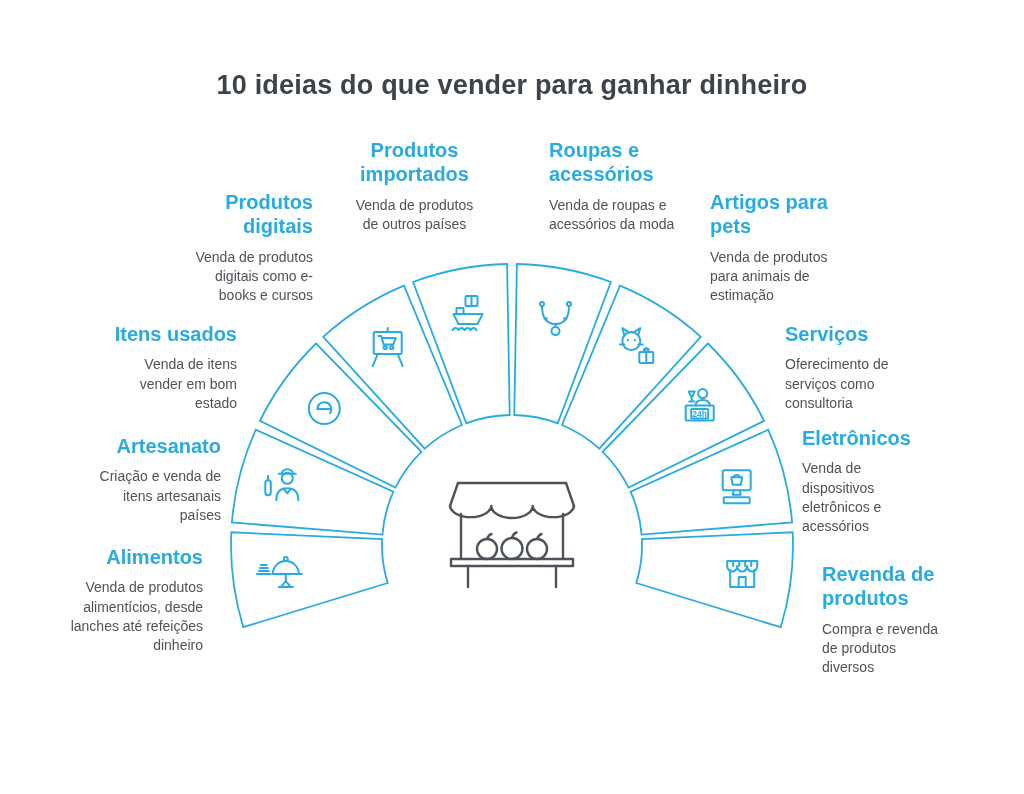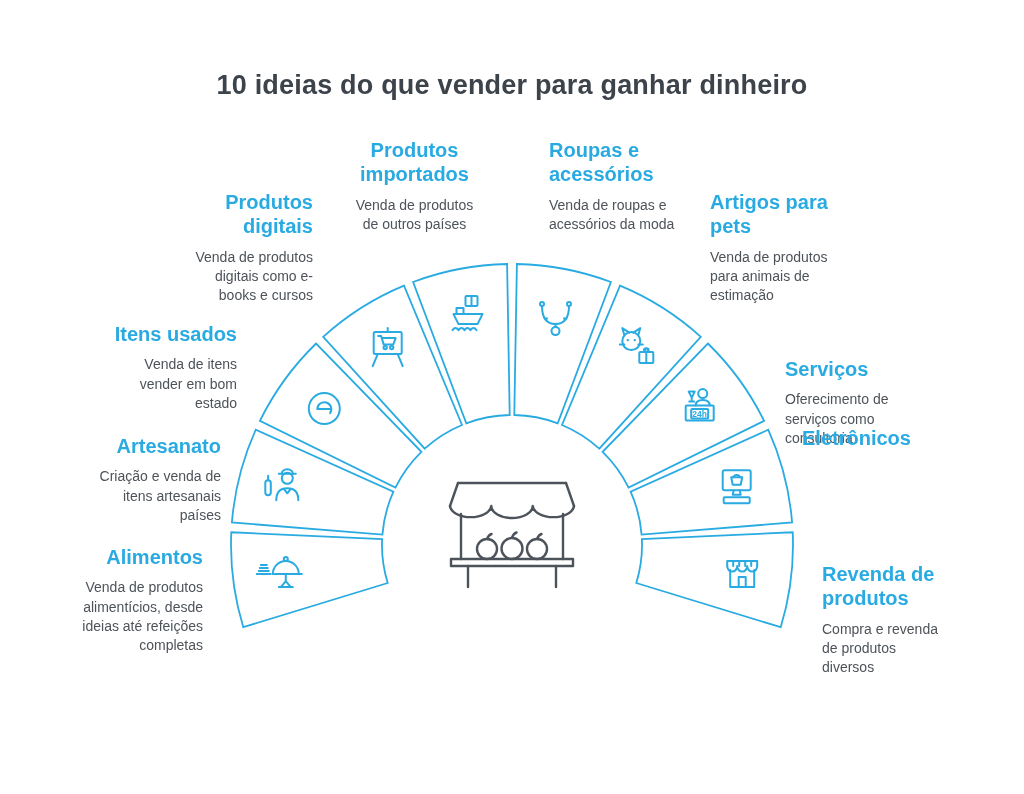--- a/index.html
+++ b/index.html
@@ -53,21 +53,21 @@
 
   .lb-produtos-importados { left:347px; top:138px; width:135px; }
   .lb-produtos-importados .lb-desc { width:125px; margin:9px auto 0; }
 
   .lb-roupas              { left:549px; top:138px; width:130px; }
   .lb-roupas .lb-desc     { width:128px; }
 
   .lb-artigos-pets        { left:710px; top:190px; width:145px; }
   .lb-artigos-pets .lb-desc { width:125px; }
 
-  .lb-servicos            { left:785px; top:322px; width:128px;margin-top:35px; }
+  .lb-servicos            { left:785px; top:322px; width:128px; }
   .lb-servicos .lb-desc   { width:112px; }
 
   .lb-eletronicos         { left:802px; top:426px; width:130px; }
   .lb-eletronicos .lb-desc{ width:94px; }
 
   .lb-revenda             { left:822px; top:562px; width:130px; }
   .lb-revenda .lb-desc    { width:118px; }
 </style>
 </head>
 <body>
@@ -202,21 +202,21 @@
     <div class="lb-desc">Venda de itens vender em bom estado</div>
   </div>
 
   <div class="label-block align-right lb-artesanato">
     <div class="lb-title nw">Artesanato</div>
     <div class="lb-desc">Criação e venda de itens artesanais países</div>
   </div>
 
   <div class="label-block align-right lb-alimentos">
     <div class="lb-title nw">Alimentos</div>
-    <div class="lb-desc">Venda de produtos alimentícios, desde ideias até refeições completas</div>
+    <div class="lb-desc">Venda de produtos alimentícios, desde lanches até refeições dinheiro</div>
   </div>
 
   <div class="label-block align-center lb-produtos-importados">
     <div class="lb-title">Produtos importados</div>
     <div class="lb-desc">Venda de produtos de outros países</div>
   </div>
 
   <div class="label-block lb-roupas">
     <div class="lb-title">Roupas e acessórios</div>
     <div class="lb-desc">Venda de roupas e acessórios da moda</div>
@@ -227,20 +227,21 @@
     <div class="lb-desc">Venda de produtos para animais de estimação</div>
   </div>
 
   <div class="label-block lb-servicos">
     <div class="lb-title nw">Serviços</div>
     <div class="lb-desc">Oferecimento de serviços como consultoria</div>
   </div>
 
   <div class="label-block lb-eletronicos">
     <div class="lb-title nw">Eletrônicos</div>
+    <div class="lb-desc">Venda de dispositivos eletrônicos e acessórios</div>
   </div>
 
   <div class="label-block lb-revenda">
     <div class="lb-title">Revenda de produtos</div>
     <div class="lb-desc">Compra e revenda de produtos diversos</div>
   </div>
 
 </div>
 
 </body></html>

